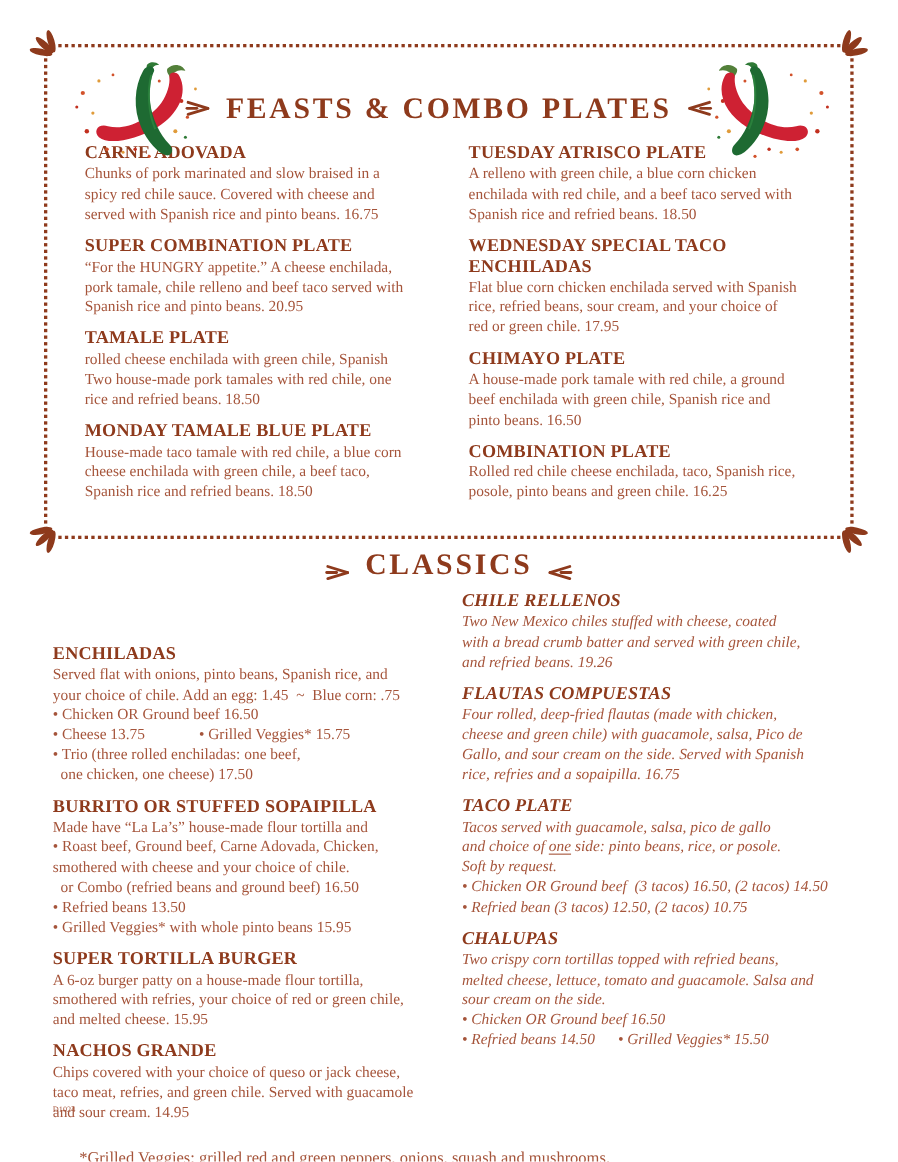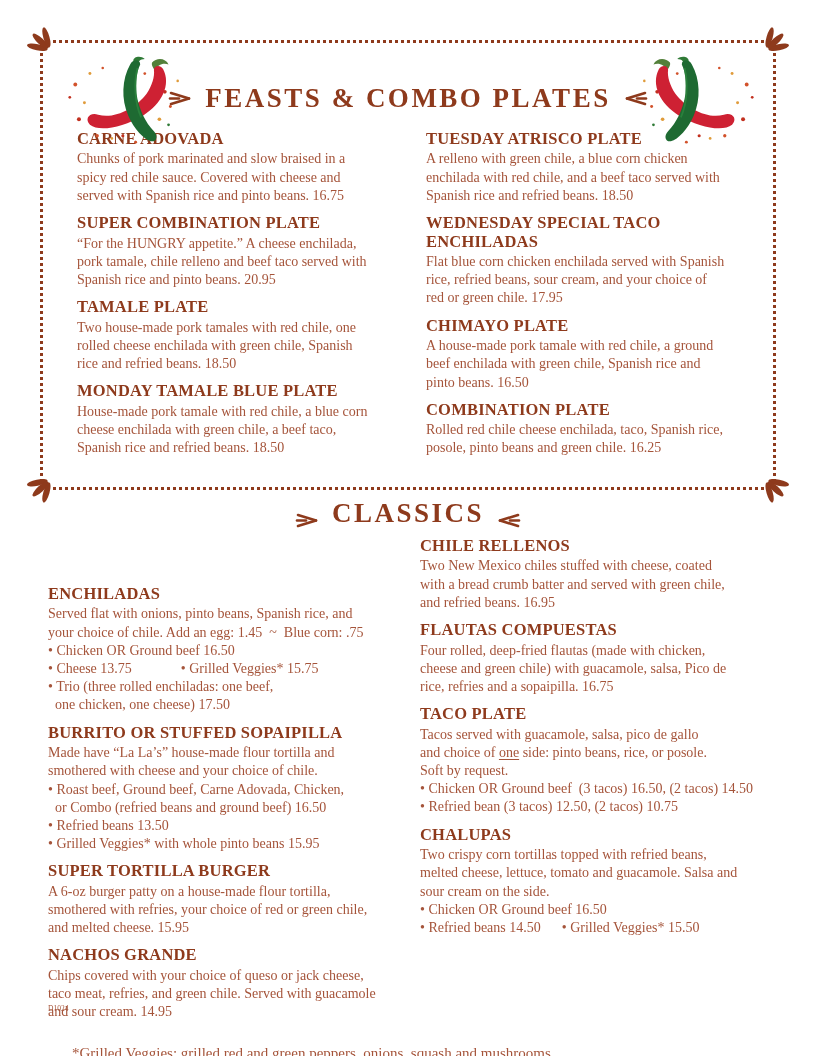--- a/index.html
+++ b/index.html
@@ -59,21 +59,21 @@
     padding:16px 14px 0 34px;
     gap:16px;
   }
   .feasts-columns .menu-col{flex:1;}
   .classics-columns{
     display:flex;
     margin:8px 20px 0 48px;
     gap:6px;
   }
   .classics-columns .menu-col-left{width:366px;flex:0 0 auto;margin-top:48px;}
-  .classics-columns .menu-col-right{flex:1;}
+  .classics-columns .menu-col-right{flex:1;font-style:italic;}
   .menu-item{margin-bottom:9px;}
   .item-name{
     margin:0 0 2px 0;
     font-size:16.5px;
     font-weight:bold;
     line-height:1.12;
     letter-spacing:0.2px;
     color:var(--accent);
   }
   .item-line{
@@ -217,27 +217,27 @@
           <div class="item-line">served with Spanish rice and pinto beans. 16.75</div>
         </div>
         <div class="menu-item">
           <h3 class="item-name">SUPER COMBINATION PLATE</h3>
           <div class="item-line">“For the HUNGRY appetite.” A cheese enchilada,</div>
           <div class="item-line">pork tamale, chile relleno and beef taco served with</div>
           <div class="item-line">Spanish rice and pinto beans. 20.95</div>
         </div>
         <div class="menu-item">
           <h3 class="item-name">TAMALE PLATE</h3>
+          <div class="item-line">rolled cheese enchilada with green chile, Spanish</div>
           <div class="item-line">Two house-made pork tamales with red chile, one</div>
-          <div class="item-line">rolled cheese enchilada with green chile, Spanish</div>
           <div class="item-line">rice and refried beans. 18.50</div>
         </div>
         <div class="menu-item">
           <h3 class="item-name">MONDAY TAMALE BLUE PLATE</h3>
-          <div class="item-line">House-made pork tamale with red chile, a blue corn</div>
+          <div class="item-line">House-made taco tamale with red chile, a blue corn</div>
           <div class="item-line">cheese enchilada with green chile, a beef taco,</div>
           <div class="item-line">Spanish rice and refried beans. 18.50</div>
         </div>
       </div>
     <div class="menu-col">
         <div class="menu-item">
           <h3 class="item-name">TUESDAY ATRISCO PLATE</h3>
           <div class="item-line">A relleno with green chile, a blue corn chicken</div>
           <div class="item-line">enchilada with red chile, and a beef taco served with</div>
           <div class="item-line">Spanish rice and refried beans. 18.50</div>
@@ -288,22 +288,22 @@
         <div class="item-line">Served flat with onions, pinto beans, Spanish rice, and</div>
         <div class="item-line">your choice of chile. Add an egg: 1.45  ~  Blue corn: .75</div>
         <div class="item-line">• Chicken OR Ground beef 16.50</div>
         <div class="item-line">• Cheese 13.75              • Grilled Veggies* 15.75</div>
         <div class="item-line">• Trio (three rolled enchiladas: one beef,</div>
         <div class="item-line">  one chicken, one cheese) 17.50</div>
       </div>
       <div class="menu-item">
         <h3 class="item-name">BURRITO OR STUFFED SOPAIPILLA</h3>
         <div class="item-line">Made have “La La’s” house-made flour tortilla and</div>
+        <div class="item-line">• Roast beef, Ground beef, Carne Adovada, Chicken,</div>
         <div class="item-line">smothered with cheese and your choice of chile.</div>
-        <div class="item-line">• Roast beef, Ground beef, Carne Adovada, Chicken,</div>
         <div class="item-line">  or Combo (refried beans and ground beef) 16.50</div>
         <div class="item-line">• Refried beans 13.50</div>
         <div class="item-line">• Grilled Veggies* with whole pinto beans 15.95</div>
       </div>
       <div class="menu-item">
         <h3 class="item-name">SUPER TORTILLA BURGER</h3>
         <div class="item-line">A 6-oz burger patty on a house-made flour tortilla,</div>
         <div class="item-line">smothered with refries, your choice of red or green chile,</div>
         <div class="item-line">and melted cheese. 15.95</div>
       </div>
@@ -312,26 +312,27 @@
         <div class="item-line">Chips covered with your choice of queso or jack cheese,</div>
         <div class="item-line">taco meat, refries, and green chile. Served with guacamole</div>
         <div class="item-line">and sour cream. 14.95</div>
       </div>
     </div>
   <div class="menu-col-right">
       <div class="menu-item">
         <h3 class="item-name">CHILE RELLENOS</h3>
         <div class="item-line">Two New Mexico chiles stuffed with cheese, coated</div>
         <div class="item-line">with a bread crumb batter and served with green chile,</div>
-        <div class="item-line">and refried beans. 16.95</div>
+        <div class="item-line">and refried beans. 19.26</div>
       </div>
       <div class="menu-item">
         <h3 class="item-name">FLAUTAS COMPUESTAS</h3>
         <div class="item-line">Four rolled, deep-fried flautas (made with chicken,</div>
         <div class="item-line">cheese and green chile) with guacamole, salsa, Pico de</div>
+        <div class="item-line">Gallo, and sour cream on the side. Served with Spanish</div>
         <div class="item-line">rice, refries and a sopaipilla. 16.75</div>
       </div>
       <div class="menu-item">
         <h3 class="item-name">TACO PLATE</h3>
         <div class="item-line">Tacos served with guacamole, salsa, pico de gallo</div>
         <div class="item-line">and choice of <u>one</u> side: pinto beans, rice, or posole.</div>
         <div class="item-line">Soft by request.</div>
         <div class="item-line">• Chicken OR Ground beef  (3 tacos) 16.50, (2 tacos) 14.50</div>
         <div class="item-line">• Refried bean (3 tacos) 12.50, (2 tacos) 10.75</div>
       </div>

